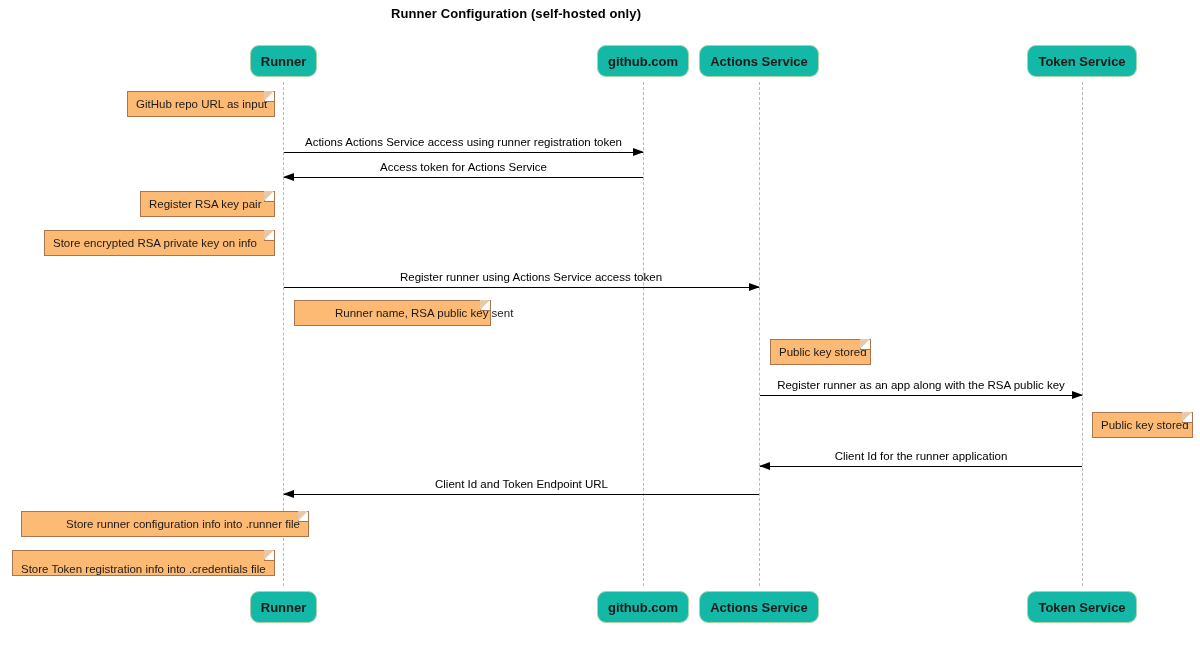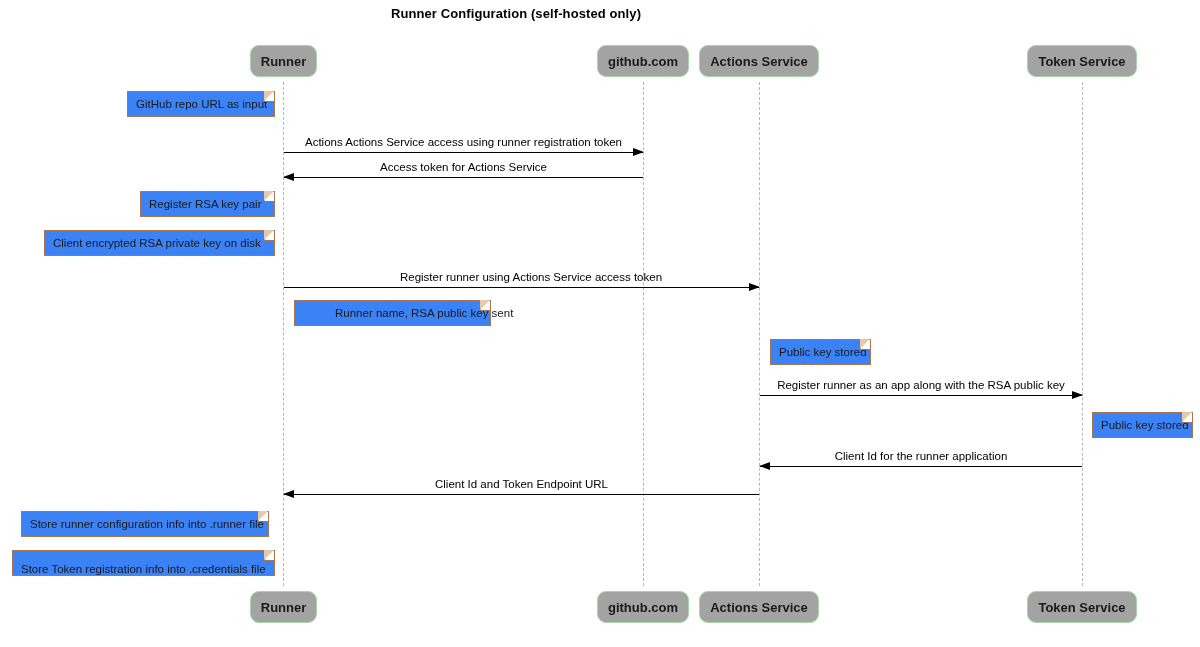--- a/index.html
+++ b/index.html
@@ -34,37 +34,37 @@
     position: absolute;
     width: 0;
     border-left: 1px dashed #b8b8b8;
     top: 82px;
     height: 504px;
   }
   
   .participant {
     position: absolute;
     height: 32px;
-    background: #a3a3a3;
+    background: #14b8a6;
     border: 1px solid #a8d5a8;
     border-radius: 9px;
     display: flex;
     align-items: center;
     justify-content: center;
     font-size: 13px;
     font-weight: bold;
     color: #1a1a1a;
     box-sizing: border-box;
     white-space: nowrap;
     padding: 0 12px;
   }
   
   .note {
     position: absolute;
-    background: #3b82f6;
+    background: #fdba74;
     border: 1px solid #a9754f;
     box-sizing: border-box;
     font-size: 11.5px;
     color: #1a1a1a;
     display: flex;
     align-items: center;
     padding: 0 8px;
     height: 26px;
     white-space: nowrap;
   }
@@ -190,36 +190,36 @@
   <div id="notes-layer">
       <div class="note" style="left: 127px; top: 91px; width: 148px;">
         <span>GitHub repo URL as input</span>
         <span class="dogear"></span>
       </div>
       <div class="note" style="left: 140px; top: 191px; width: 135px;">
         <span>Register RSA key pair</span>
         <span class="dogear"></span>
       </div>
       <div class="note" style="left: 44px; top: 230px; width: 231px;">
-        <span>Client encrypted RSA private key on disk</span>
+        <span>Store encrypted RSA private key on info</span>
         <span class="dogear"></span>
       </div>
       <div class="note" style="left: 294px; top: 300px; width: 197px; padding-left: 40px;">
         <span>Runner name, RSA public key sent</span>
         <span class="dogear"></span>
       </div>
       <div class="note" style="left: 770px; top: 339px; width: 101px;">
         <span>Public key stored</span>
         <span class="dogear"></span>
       </div>
       <div class="note" style="left: 1092px; top: 412px; width: 101px;">
         <span>Public key stored</span>
         <span class="dogear"></span>
       </div>
-      <div class="note" style="left: 21px; top: 511px; width: 248px;">
+      <div class="note" style="left: 21px; top: 511px; width: 288px; justify-content: flex-end;">
         <span>Store runner configuration info into .runner file</span>
         <span class="dogear"></span>
       </div>
       <div class="note" style="left: 12px; top: 550px; width: 263px; align-items: flex-end;">
         <span>Store Token registration info into .credentials file</span>
         <span class="dogear"></span>
       </div>
     </div>
 
 </div>

